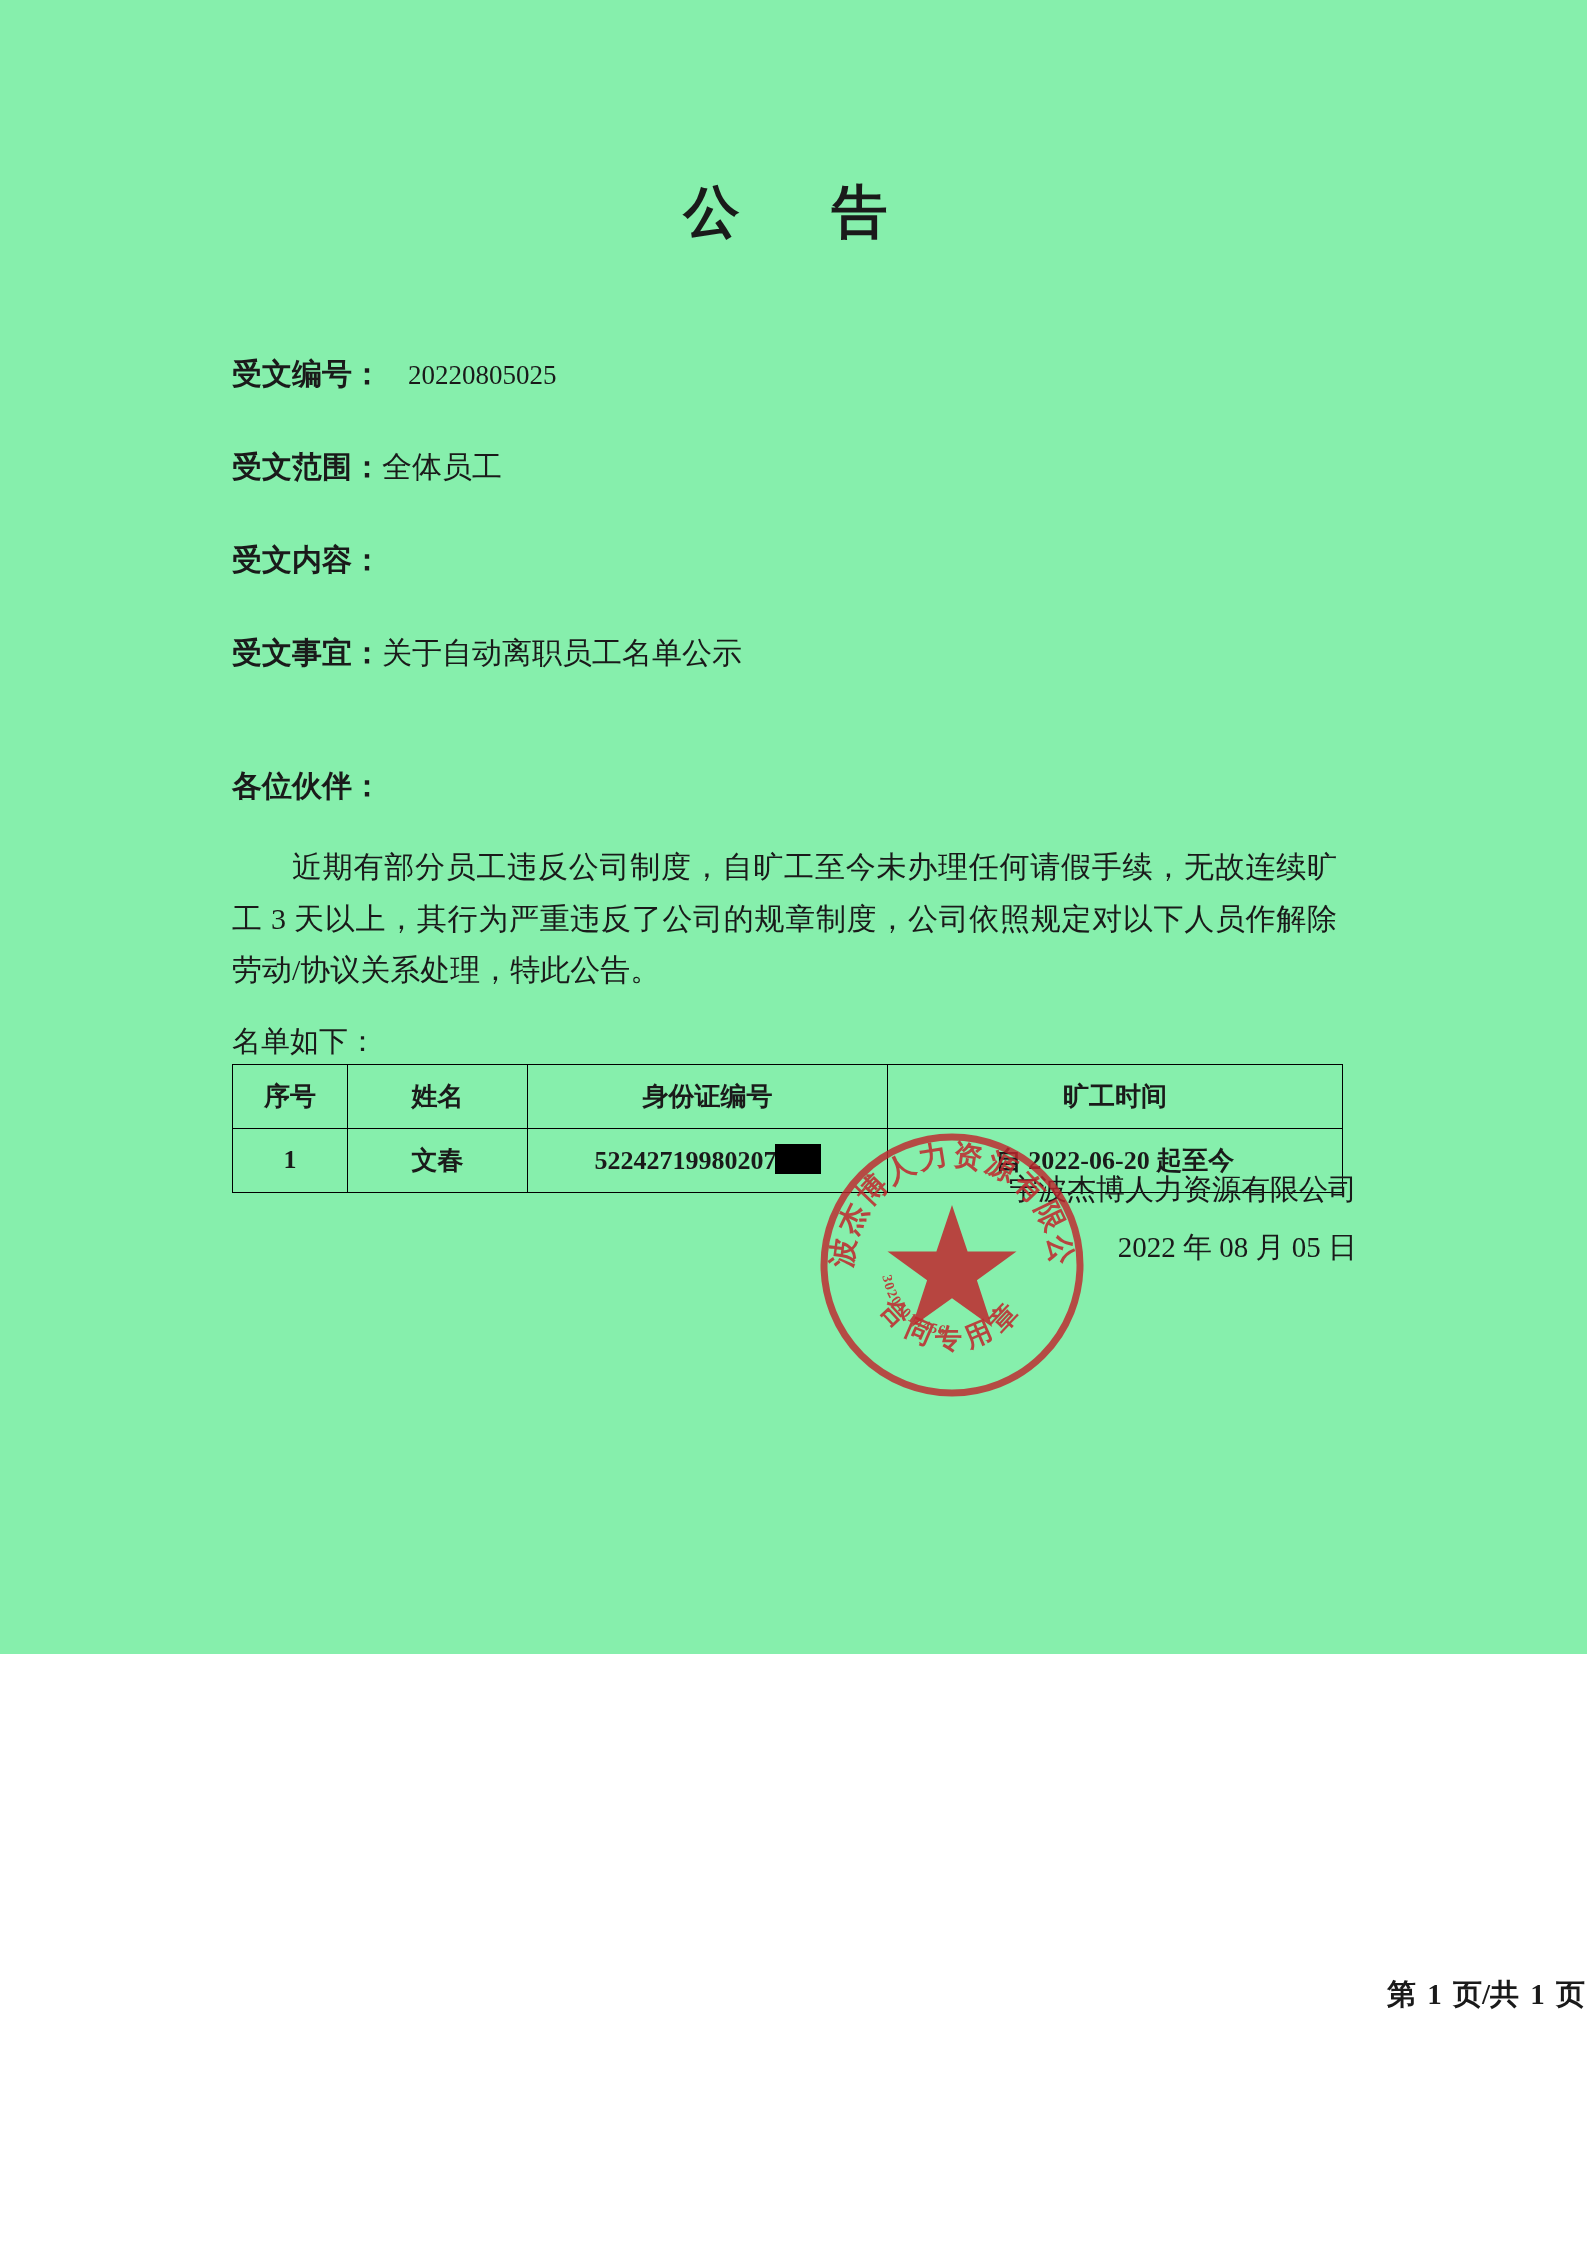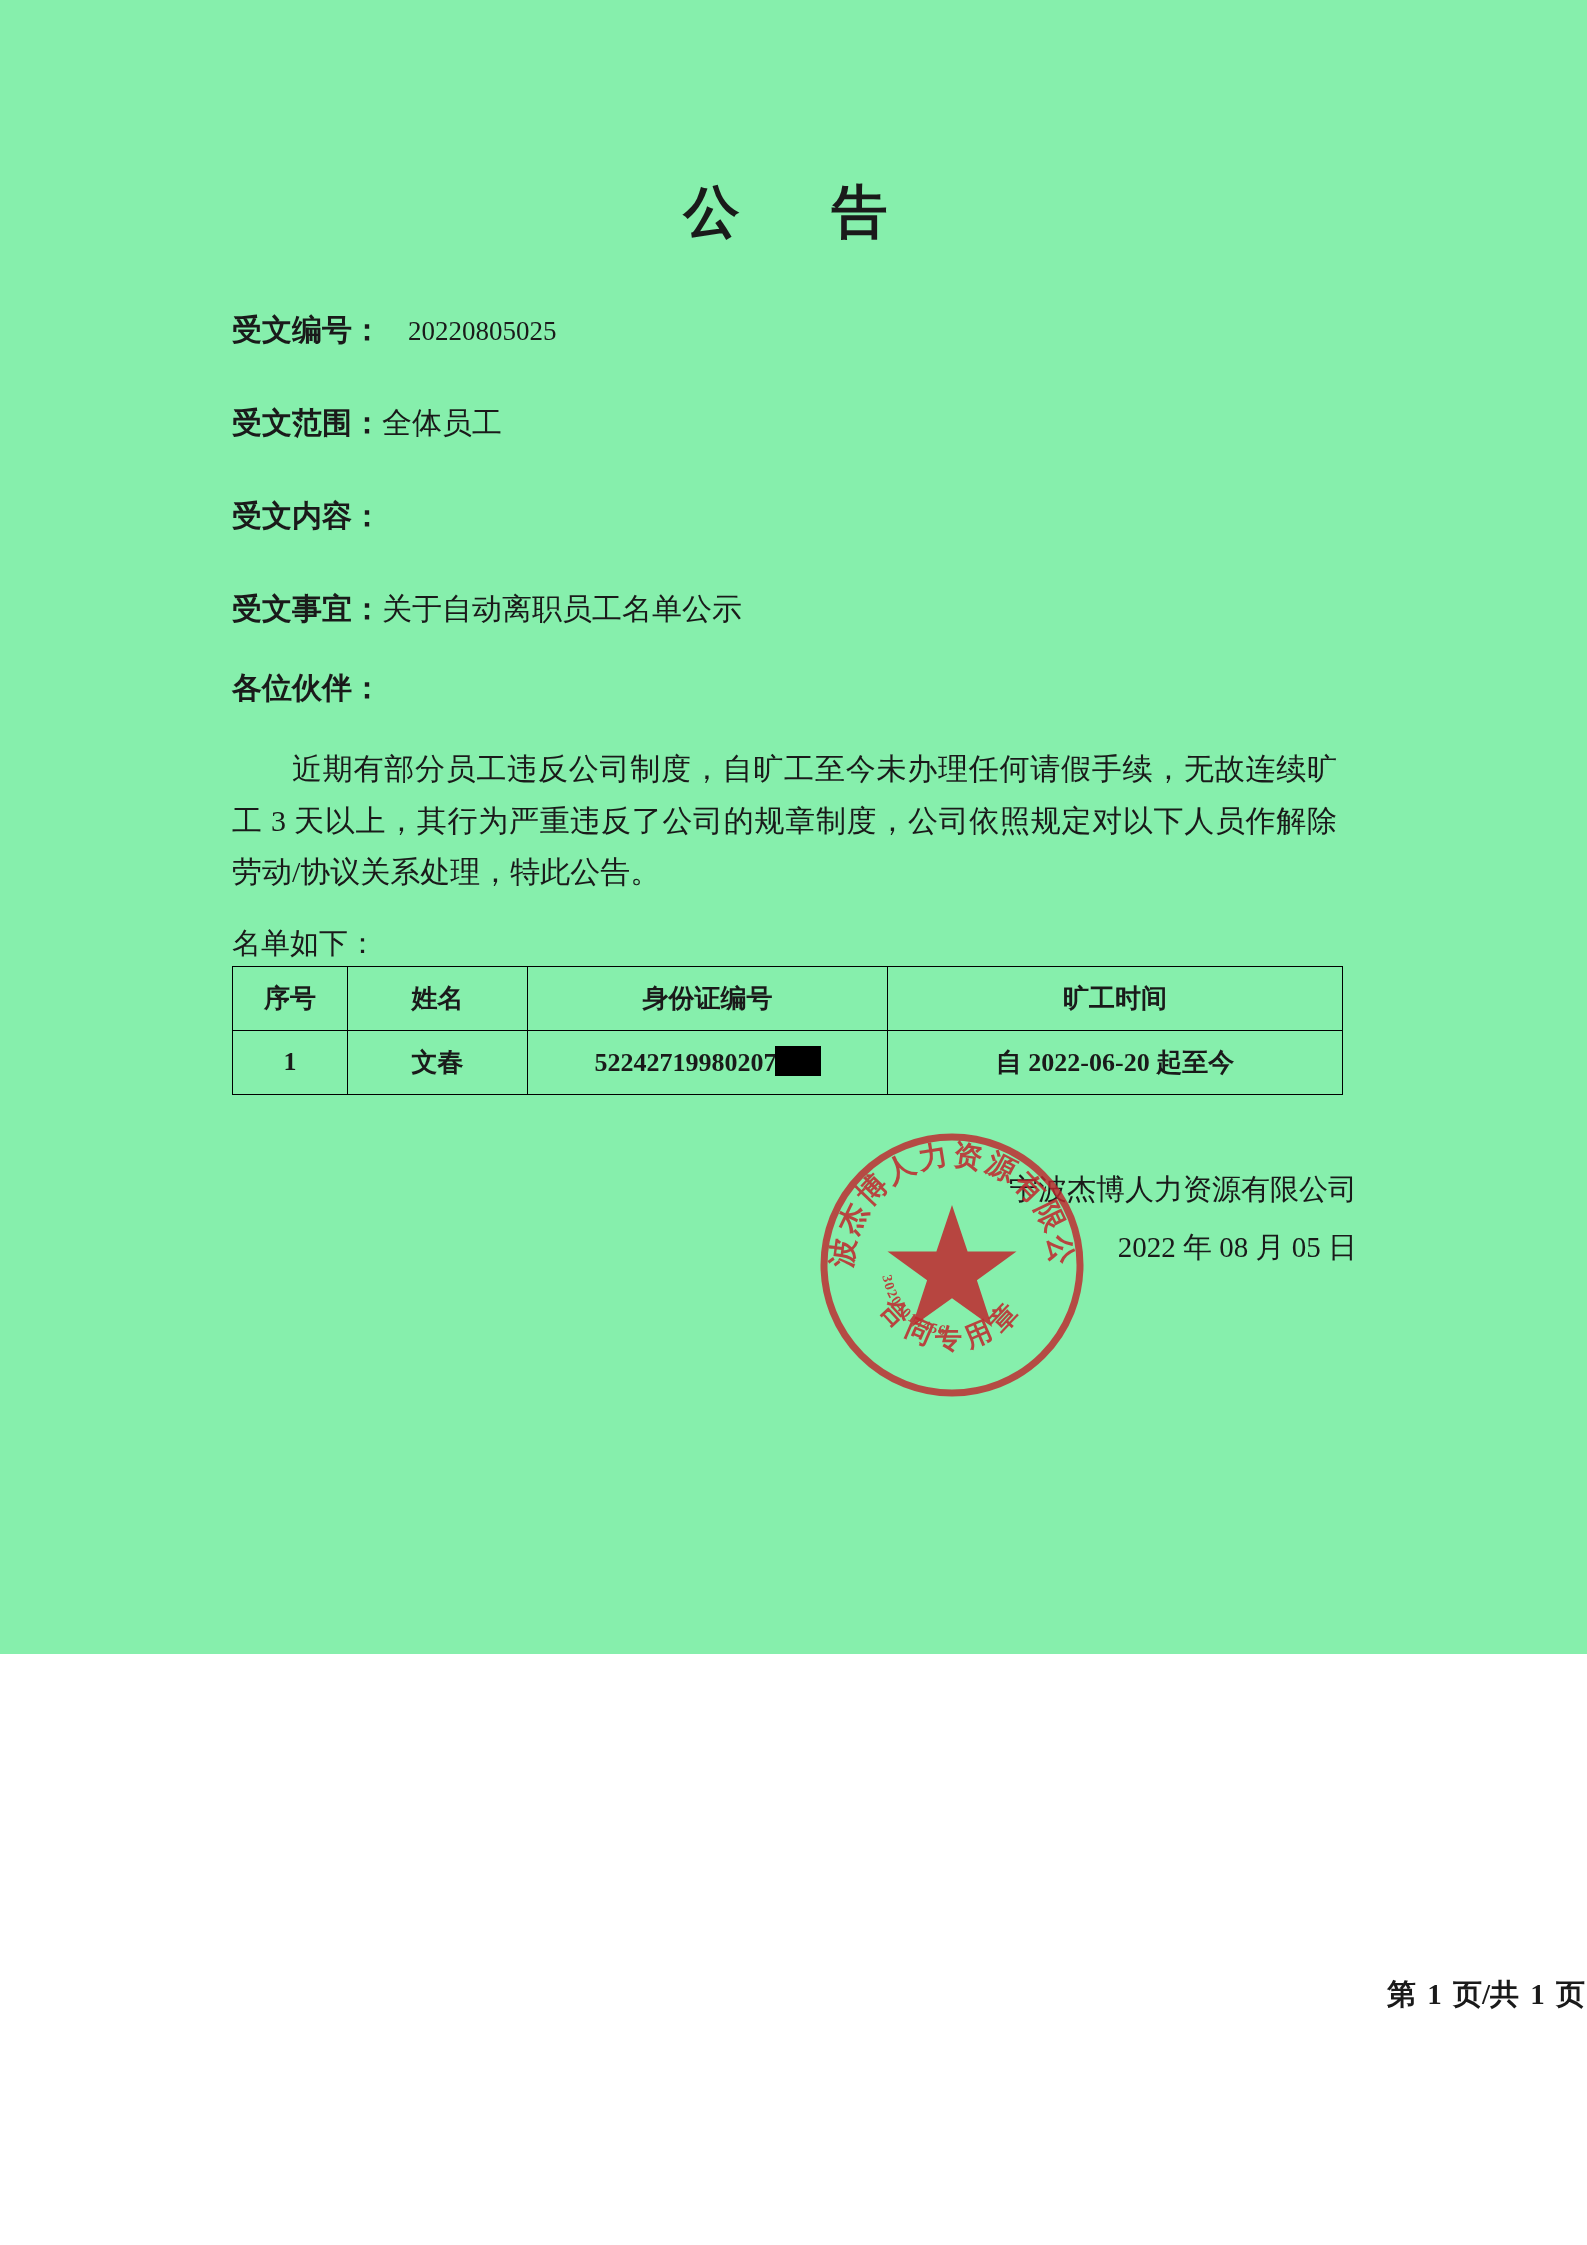--- a/index.html
+++ b/index.html
@@ -47,29 +47,29 @@
     align-items: baseline;
   }
   .field-label {
     font-weight: bold;
     white-space: nowrap;
   }
   .field-value {
     font-weight: normal;
     white-space: nowrap;
   }
-  #row-number { margin-top: 64px; font-family: Liberation Serif, serif; }
+  #row-number { margin-top: 108px; font-family: Liberation Serif, serif; }
   #row-scope  { margin-top: 63px; }
   #row-subject{ margin-top: 63px; }
   #row-content{ margin-top: 63px; }
 
   .field-value.spaced { padding-left: 26px; font-size: 27px; }
 
   .salutation {
-    margin-top: 44px;
+    margin-top: 98px;
     font-size: 30px;
     font-weight: bold;
     font-family: Liberation Mono, monospace;
   }
 
   .body-text {
     margin-top: 34px;
     font-size: 30px;
     line-height: 1.72;
     text-align: justify;

